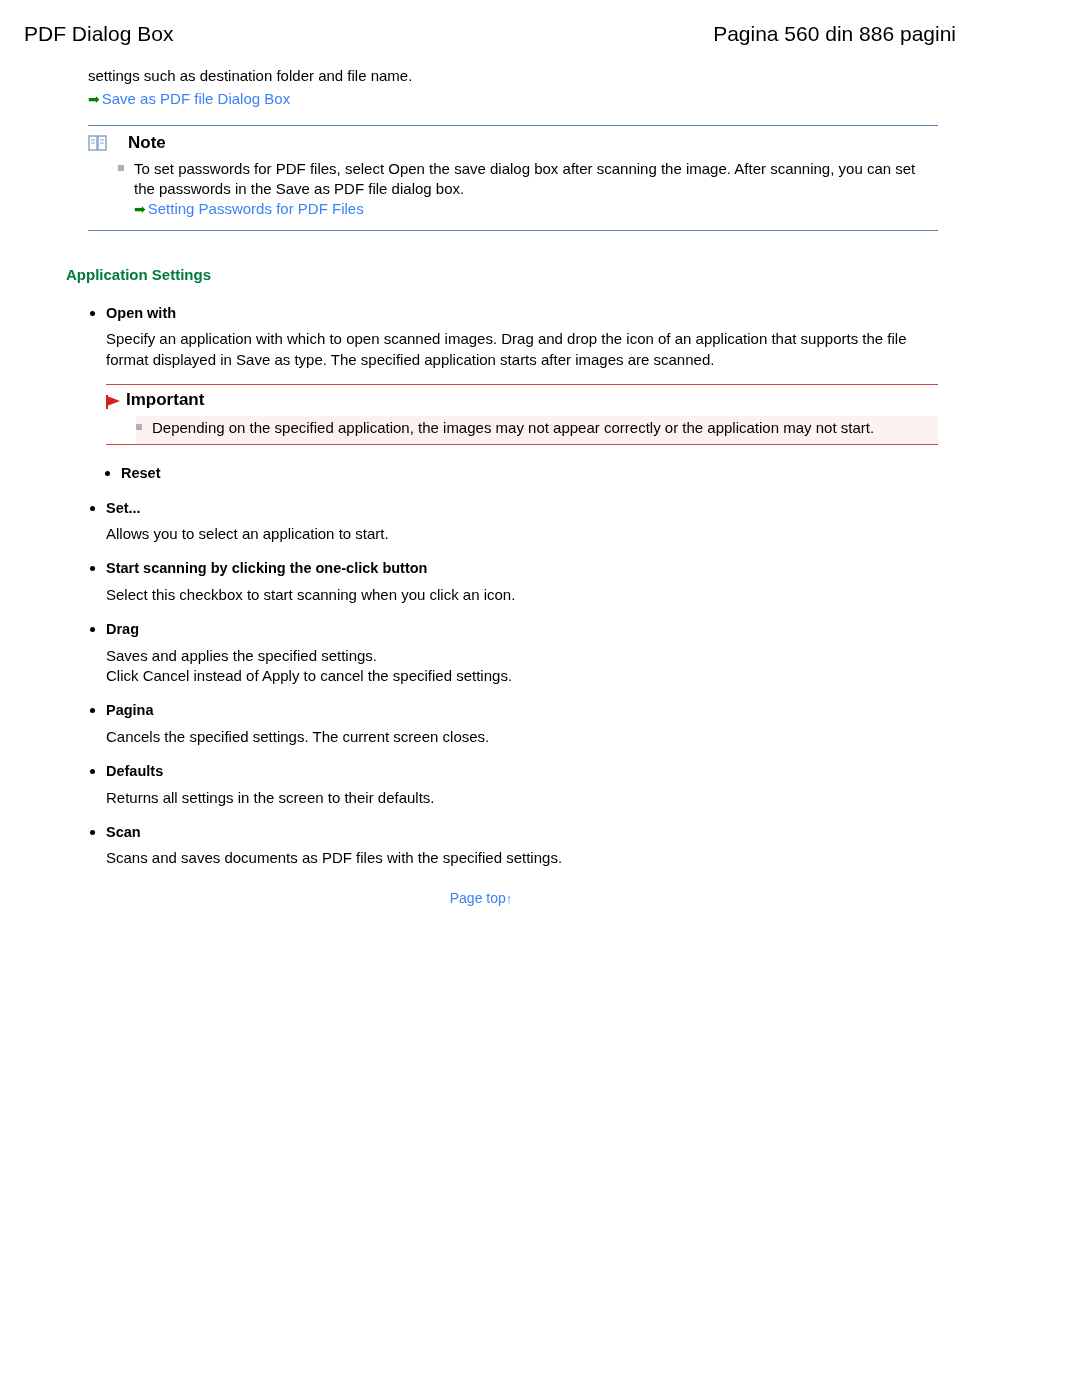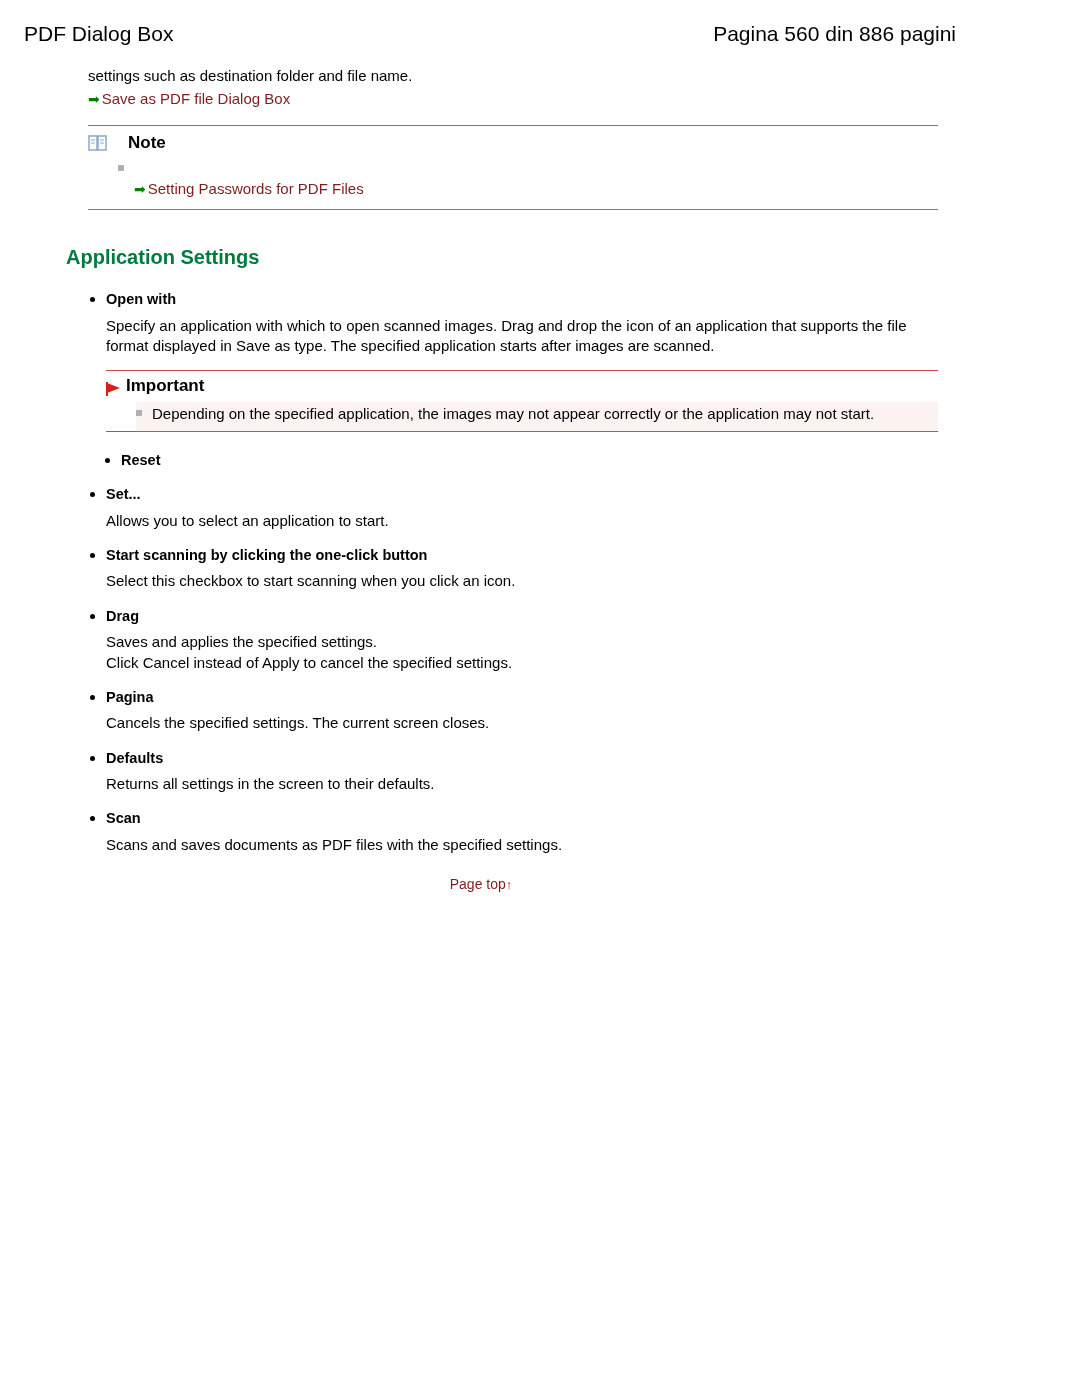--- a/index.html
+++ b/index.html
@@ -23,21 +23,21 @@
   }
   .intro-text {
     margin-bottom: 2px;
   }
   .link-arrow {
     color: #008000;
     font-size: 14px;
     margin-right: 2px;
   }
   .green-link {
-    color: #7f1d1d;
+    color: #3b82f6;
     text-decoration: none;
   }
   .note-box {
     margin-top: 16px;
     border-top: 1px solid #5a7fb0;
     border-bottom: 1px solid #5a7fb0;
     padding: 6px 0 10px 0;
   }
   .note-title {
     font-weight: bold;
@@ -69,21 +69,21 @@
   }
   .note-row .square-bullet {
     flex-shrink: 0;
     margin-top: 6px;
   }
   .section-heading {
     color: #007a3d;
     font-weight: bold;
     margin-top: 34px;
     margin-bottom: 18px;
-    font-size: 20px;
+    font-size: 15px;
     margin-left: -22px;
   }
   ul.dotlist {
     list-style: disc;
     padding-left: 18px;
     margin: 0;
   }
   ul.dotlist > li {
     margin-bottom: 14px;
   }
@@ -145,21 +145,21 @@
             <line x1="12" y1="5" x2="16" y2="5" stroke="#8aa8c8"></line>
             <line x1="12" y1="8" x2="16" y2="8" stroke="#8aa8c8"></line>
           </svg>
       </span>
       <span>Note</span>
     </div>
     <div class="note-body">
       <div class="note-row">
         <span class="square-bullet"></span>
         <div>
-          <br>
+          <span>To set passwords for PDF files, select Open the save dialog box after scanning the image. After scanning, you can set the passwords in the Save as PDF file dialog box.</span><br>
           <span class="link-arrow">➡</span><a href="#" class="green-link">Setting Passwords for PDF Files</a>
         </div>
       </div>
     </div>
   </div>
 
   <div class="section-heading">Application Settings</div>
 
   <ul class="dotlist">
     <li>

